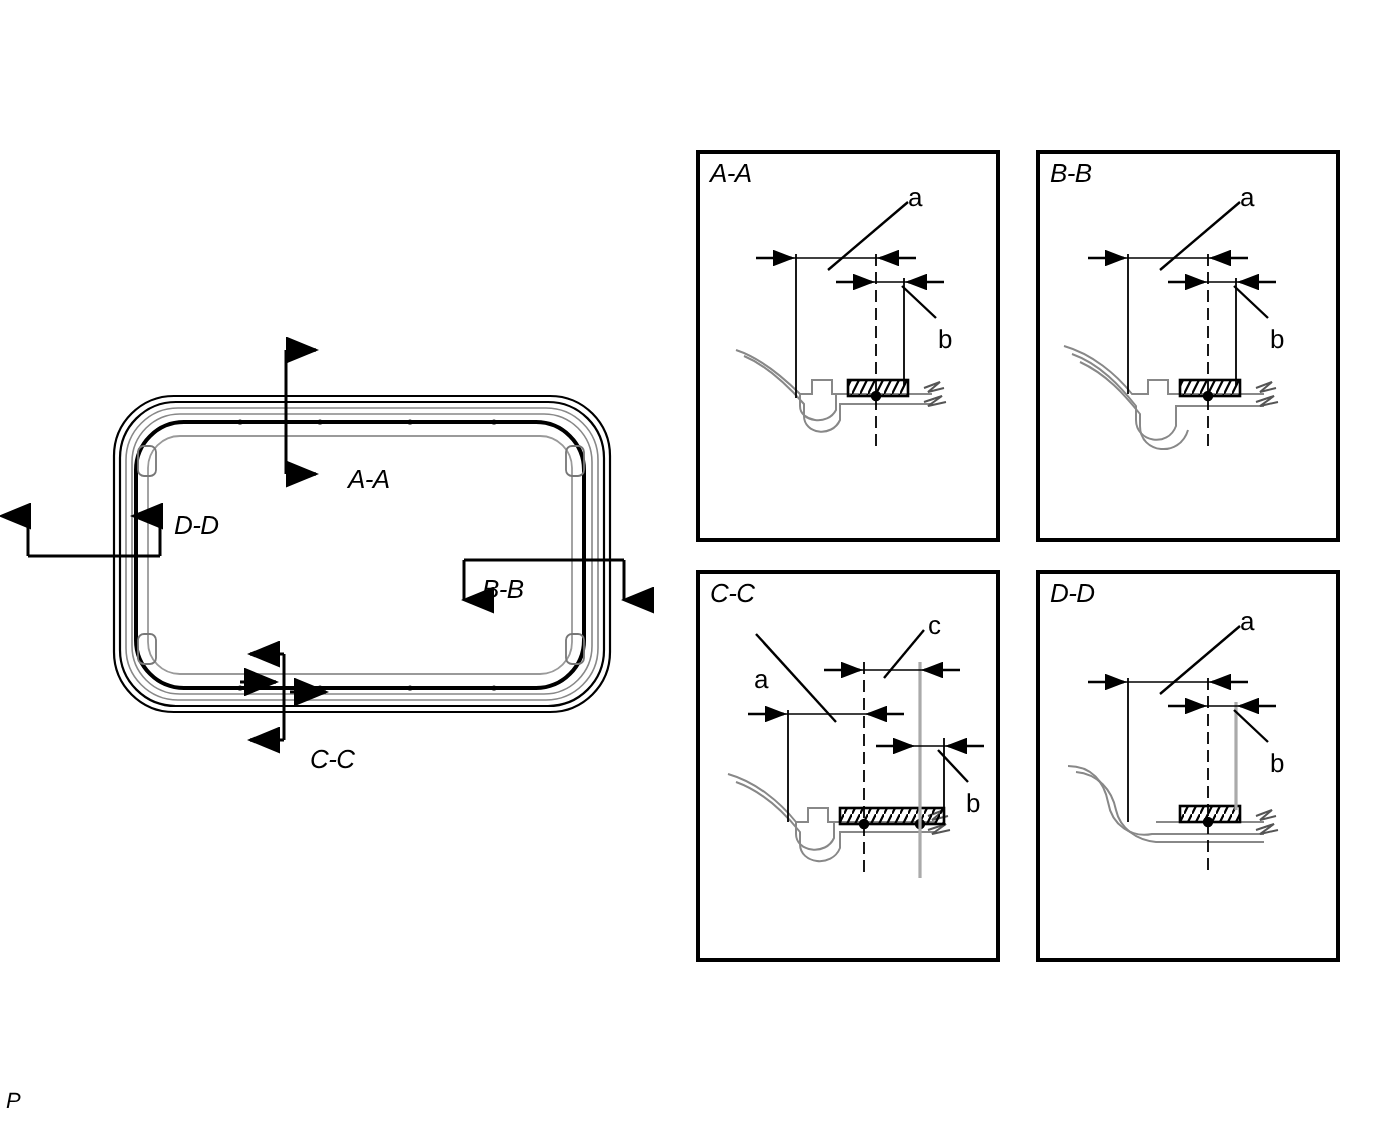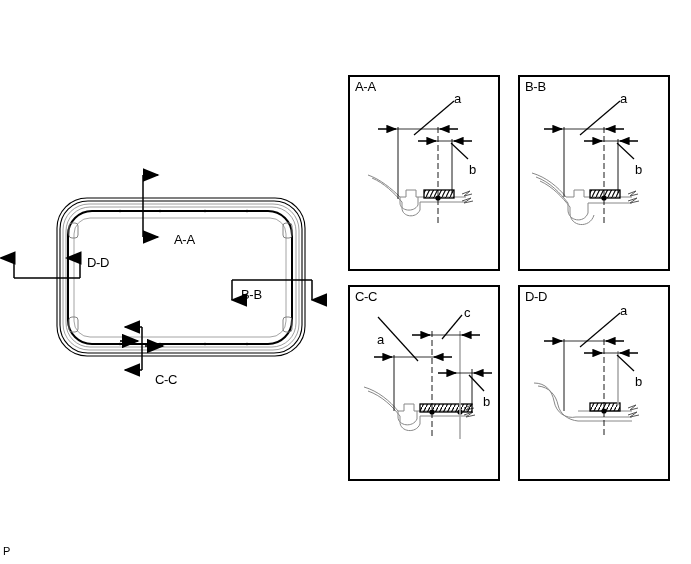--- a/index.html
+++ b/index.html
@@ -1,20 +1,20 @@
 <!DOCTYPE html>
 <html><head>
 <meta charset="utf-8">
 <style>
   html,body{margin:0;padding:0;background:#ffffff;}
   body{width:691px;height:564px;position:relative;overflow:hidden;
        font-family:"Liberation Sans", sans-serif;color:#000;}
   .root{position:absolute;inset:0;}
   svg{display:block;}
-  .lbl{position:absolute;font-family:"Liberation Sans", sans-serif;color:#000;white-space:nowrap;}
+  .lbl{position:absolute;font-family:"Liberation Sans", sans-serif;color:#000;white-space:nowrap;font-style:italic;}
   .lbl-section{font-size:13px;letter-spacing:-0.3px;}
   .lbl-panel{font-size:13px;letter-spacing:-0.3px;}
   .lbl-dim{font-size:13px;font-style:normal;}
   .lbl-foot{font-size:11px;}
   .panel-box{position:absolute;border:2px solid #000;background:#fff;box-sizing:border-box;}
 </style>
 </head>
 <body>
 
 <div class="root">

